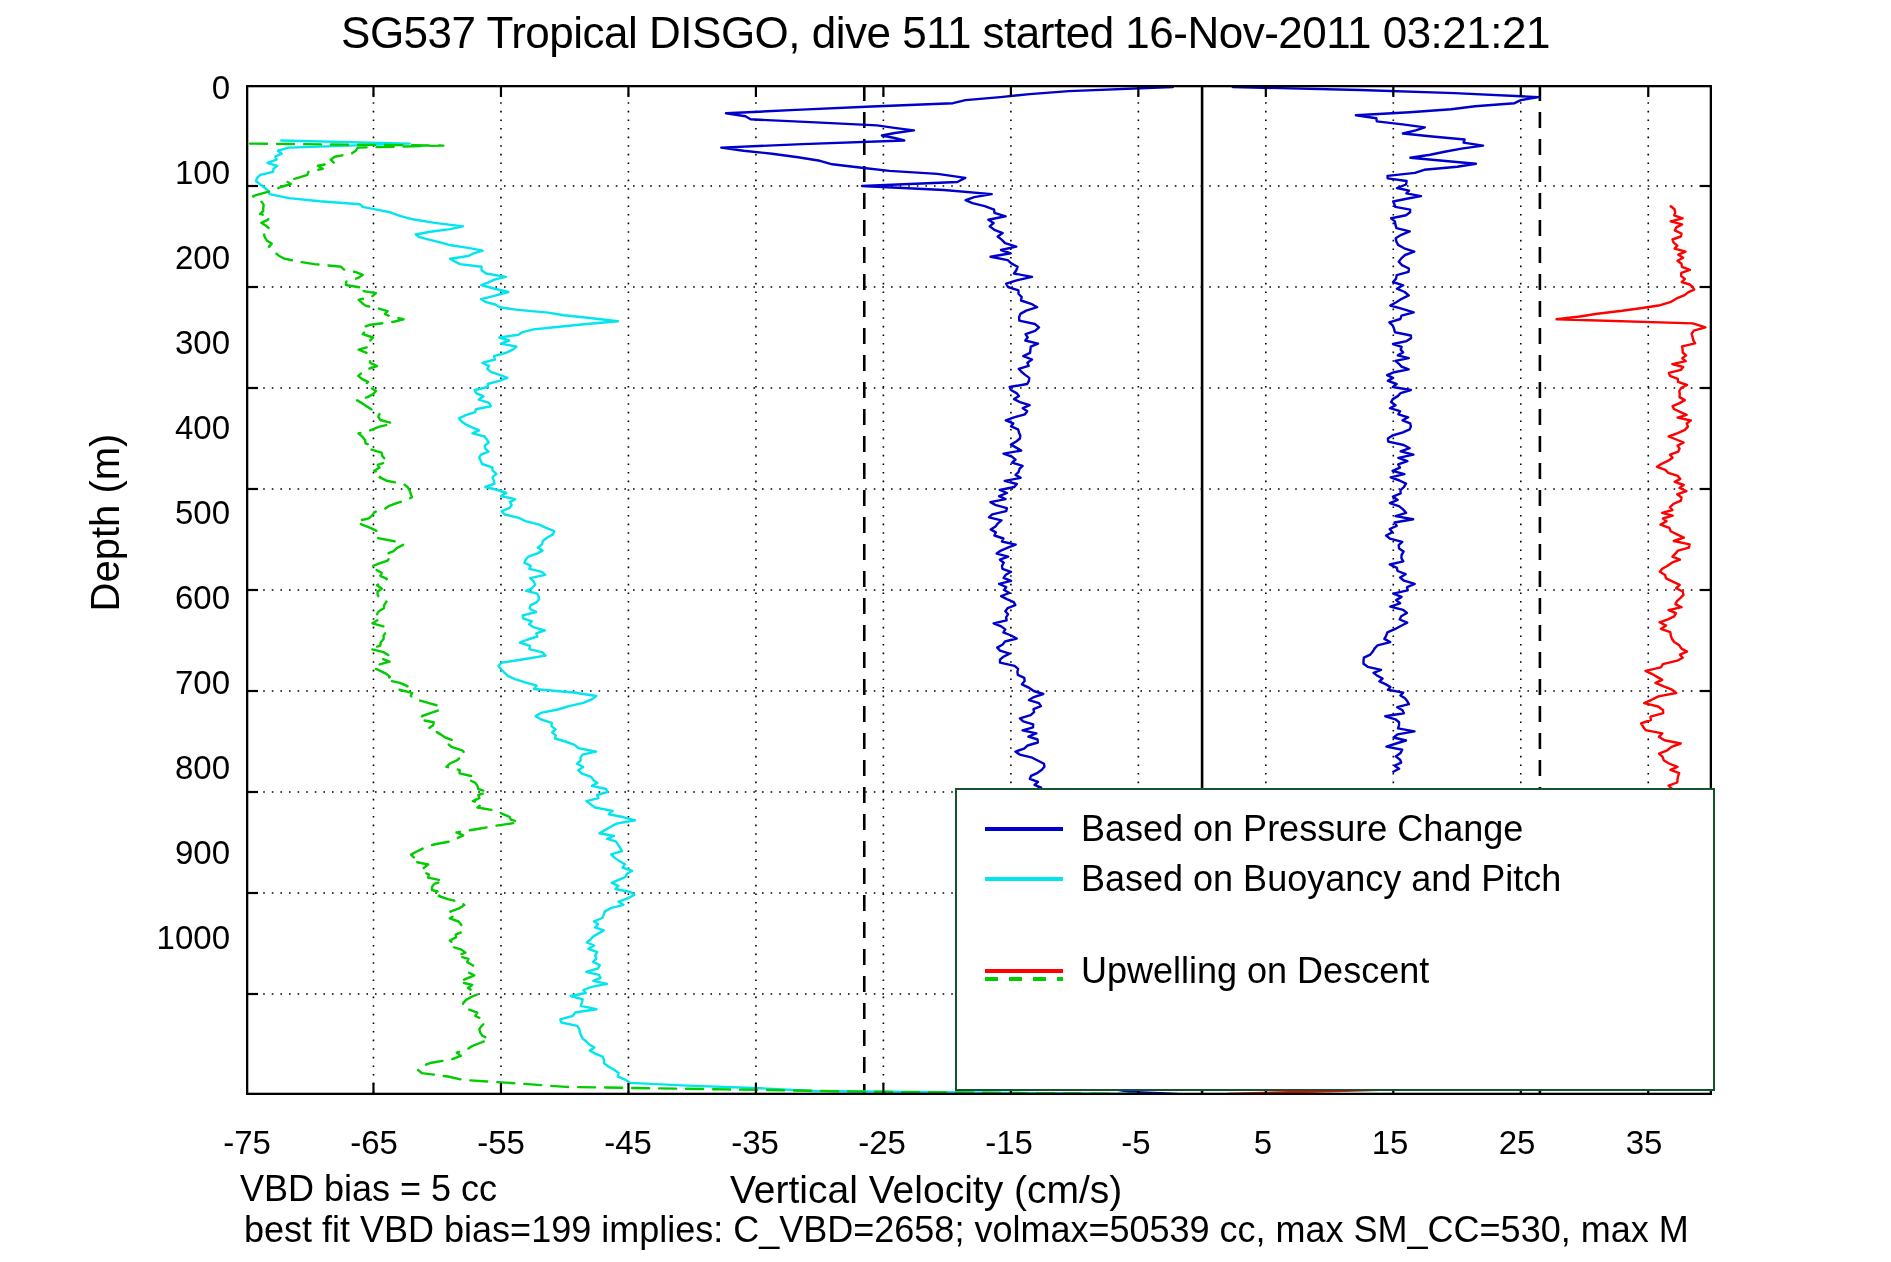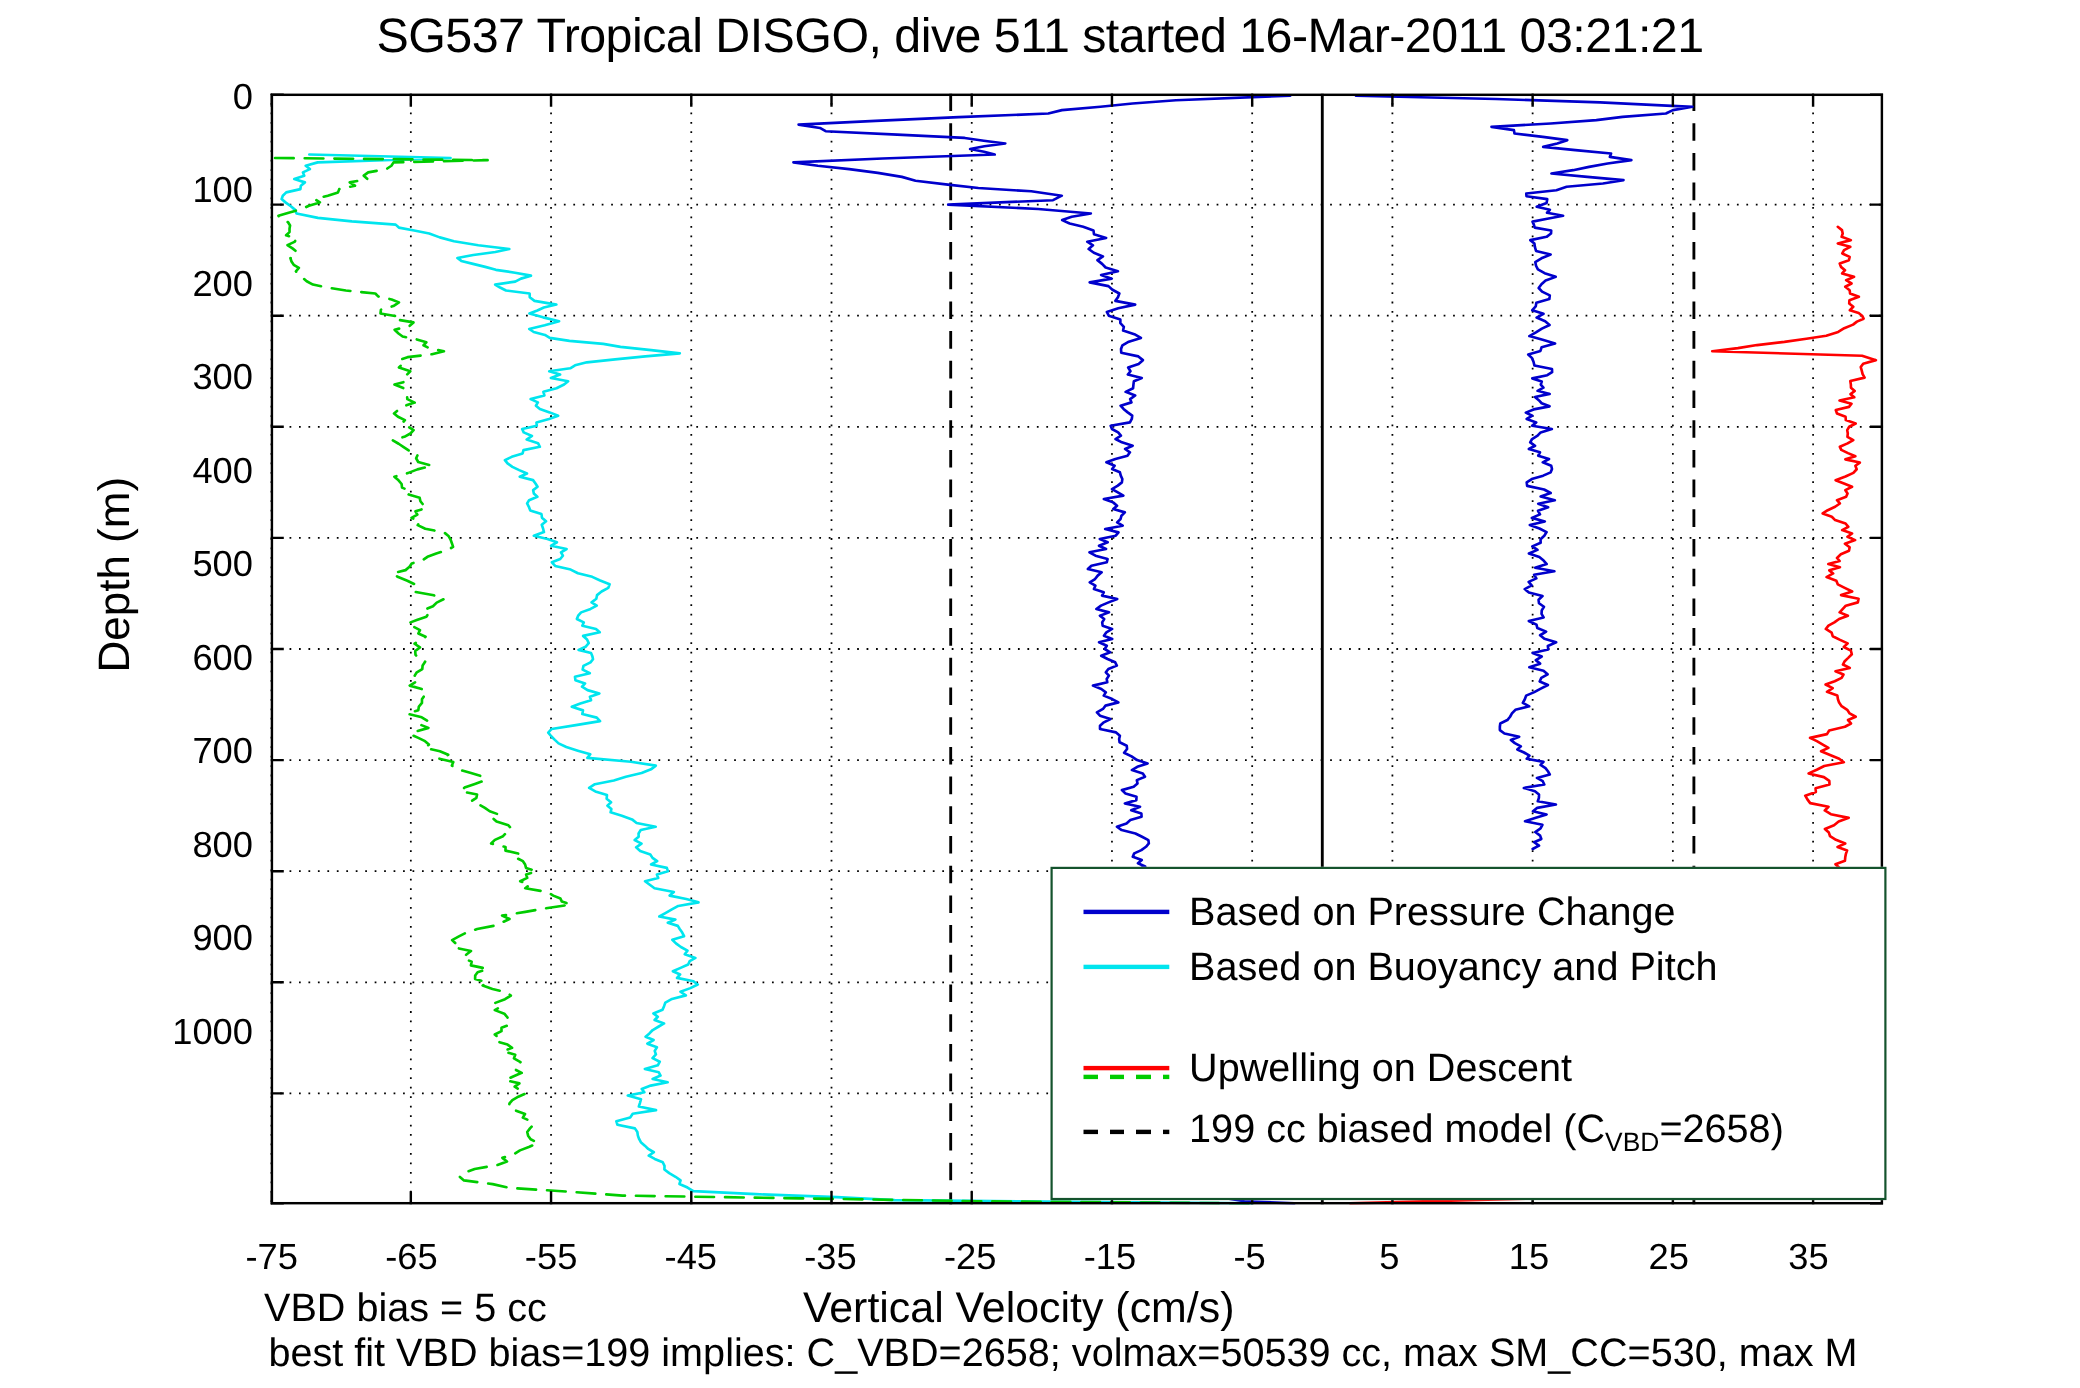--- a/index.html
+++ b/index.html
@@ -89,21 +89,21 @@
   .sub {
     font-size: 24px;
     vertical-align: -0.35em;
   }
 </style>
 </head>
 <body>
 
 <div id="figure">
 
-  <div class="fig-title">SG537 Tropical DISGO, dive 511 started 16-Mar-2011 03:21:21</div>
+  <div class="fig-title">SG537 Tropical DISGO, dive 511 started 16-Nov-2011 03:21:21</div>
 
   <div class="ylabel" style="left:-15px; top:500px; width:240px; text-align:center;">Depth (m)</div>
 
   <div class="xlabel" style="left:730px; top:1168px;">Vertical Velocity (cm/s)</div>
 
   <div class="annot" style="left:240px; top:1168px;">VBD bias = 5 cc</div>
 
   <div class="annot" style="left:244px; top:1209px;">best fit VBD bias=199 implies: C_VBD=2658; volmax=50539 cc, max SM_CC=530, max M</div>
 
   <div class="tick-label ytick" style="left:110px; top:69px; width:120px;">0</div>
@@ -219,19 +219,15 @@
       <span class="legend-swatch" style="background:#00e5ee;"></span>
       <span class="legend-label">Based on Buoyancy and Pitch</span>
     </div>
     <div class="legend-row" style="left:28px; top:114px;margin-top:42px;">
       <span class="legend-swatch" style="background:#ff0000;"></span>
       <span class="legend-label">Upwelling on Descent</span>
     </div>
     <div class="legend-row" style="left:28px; top:164px;">
       <span class="legend-swatch" style="background:repeating-linear-gradient(to right,#00cc00 0 13px,transparent 13px 24px);"></span>
     </div>
-    <div class="legend-row" style="left:28px; top:214px;">
-      <span class="legend-swatch" style="background:repeating-linear-gradient(to right,#000000 0 13px,transparent 13px 24px);"></span>
-      <span class="legend-label"><span>199 cc biased model (C</span><span class="sub">VBD</span><span>=2658)</span></span>
-    </div>
   </div>
 
 </div>
 
 </body></html>

